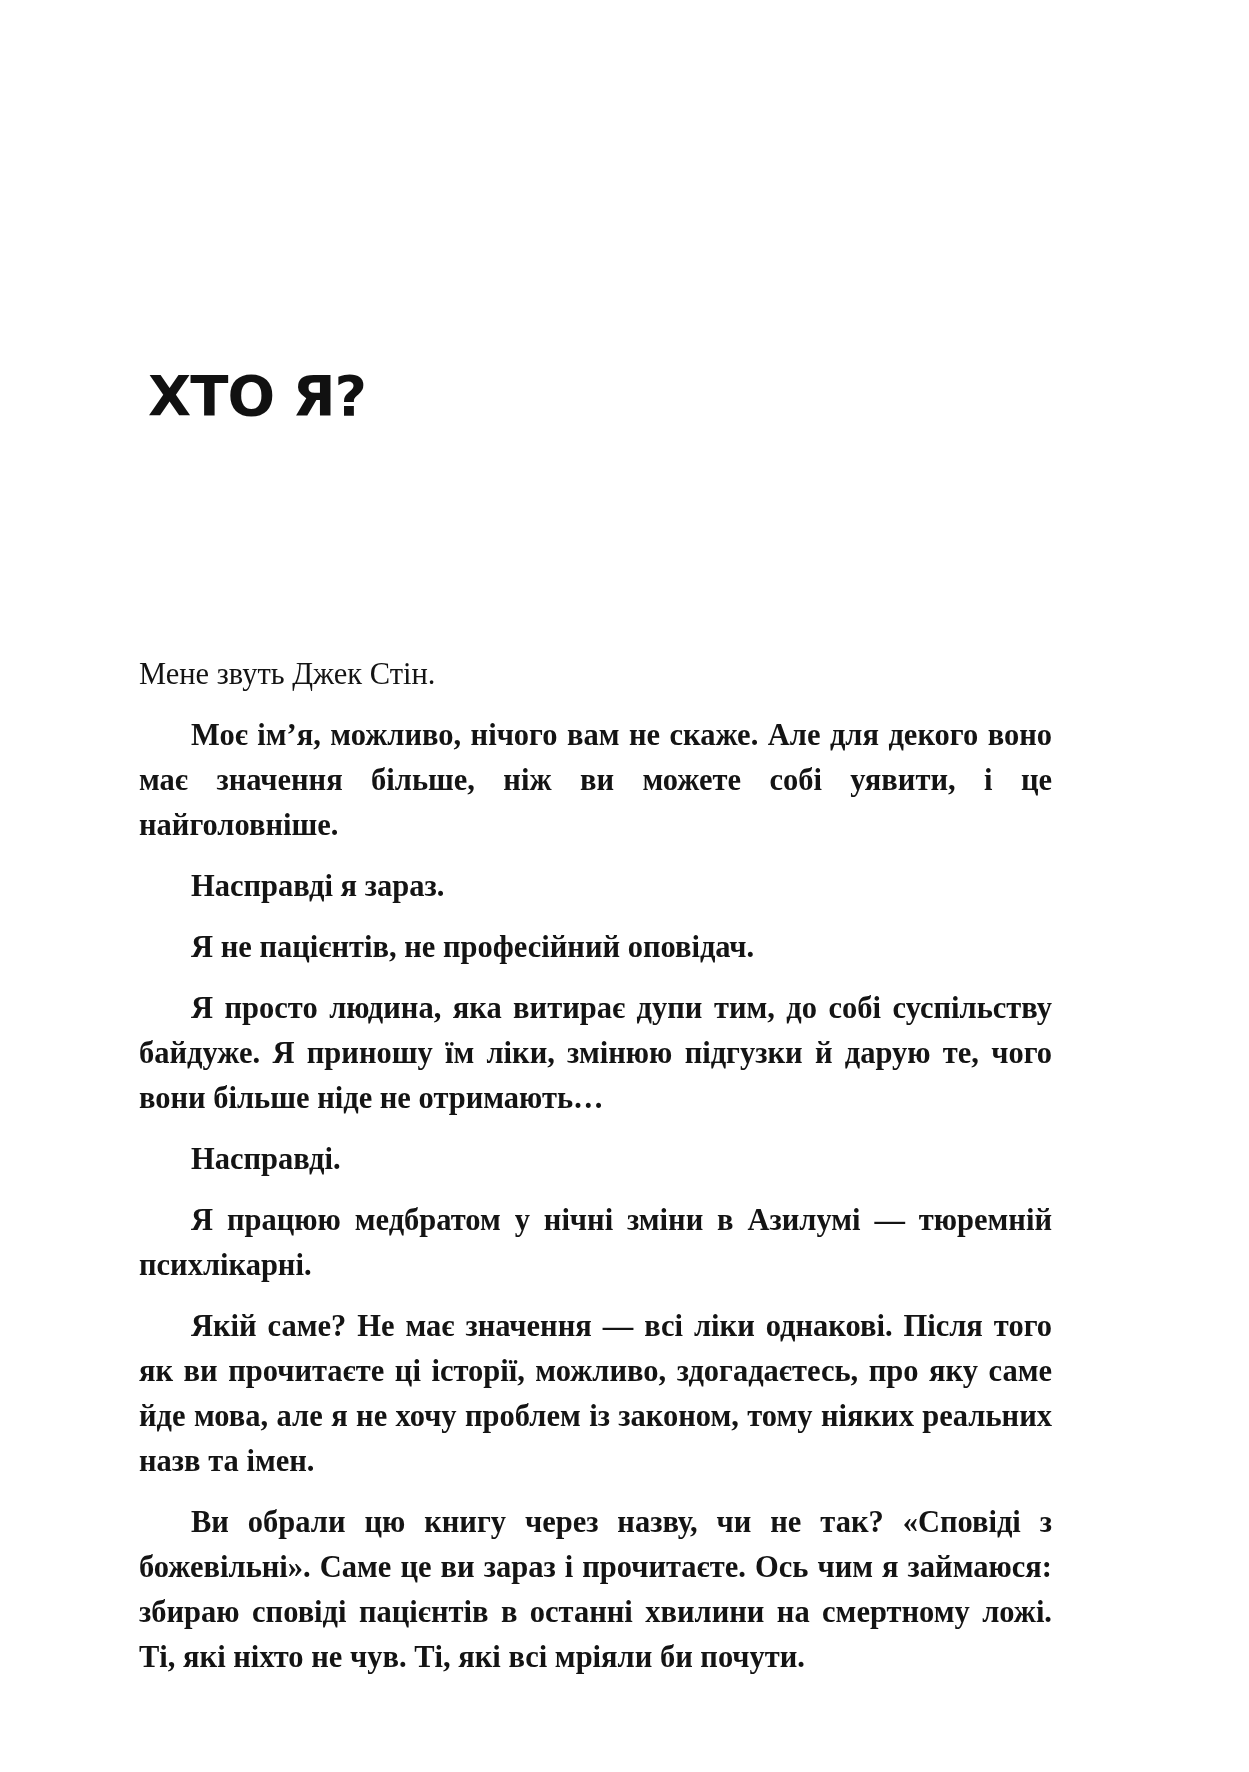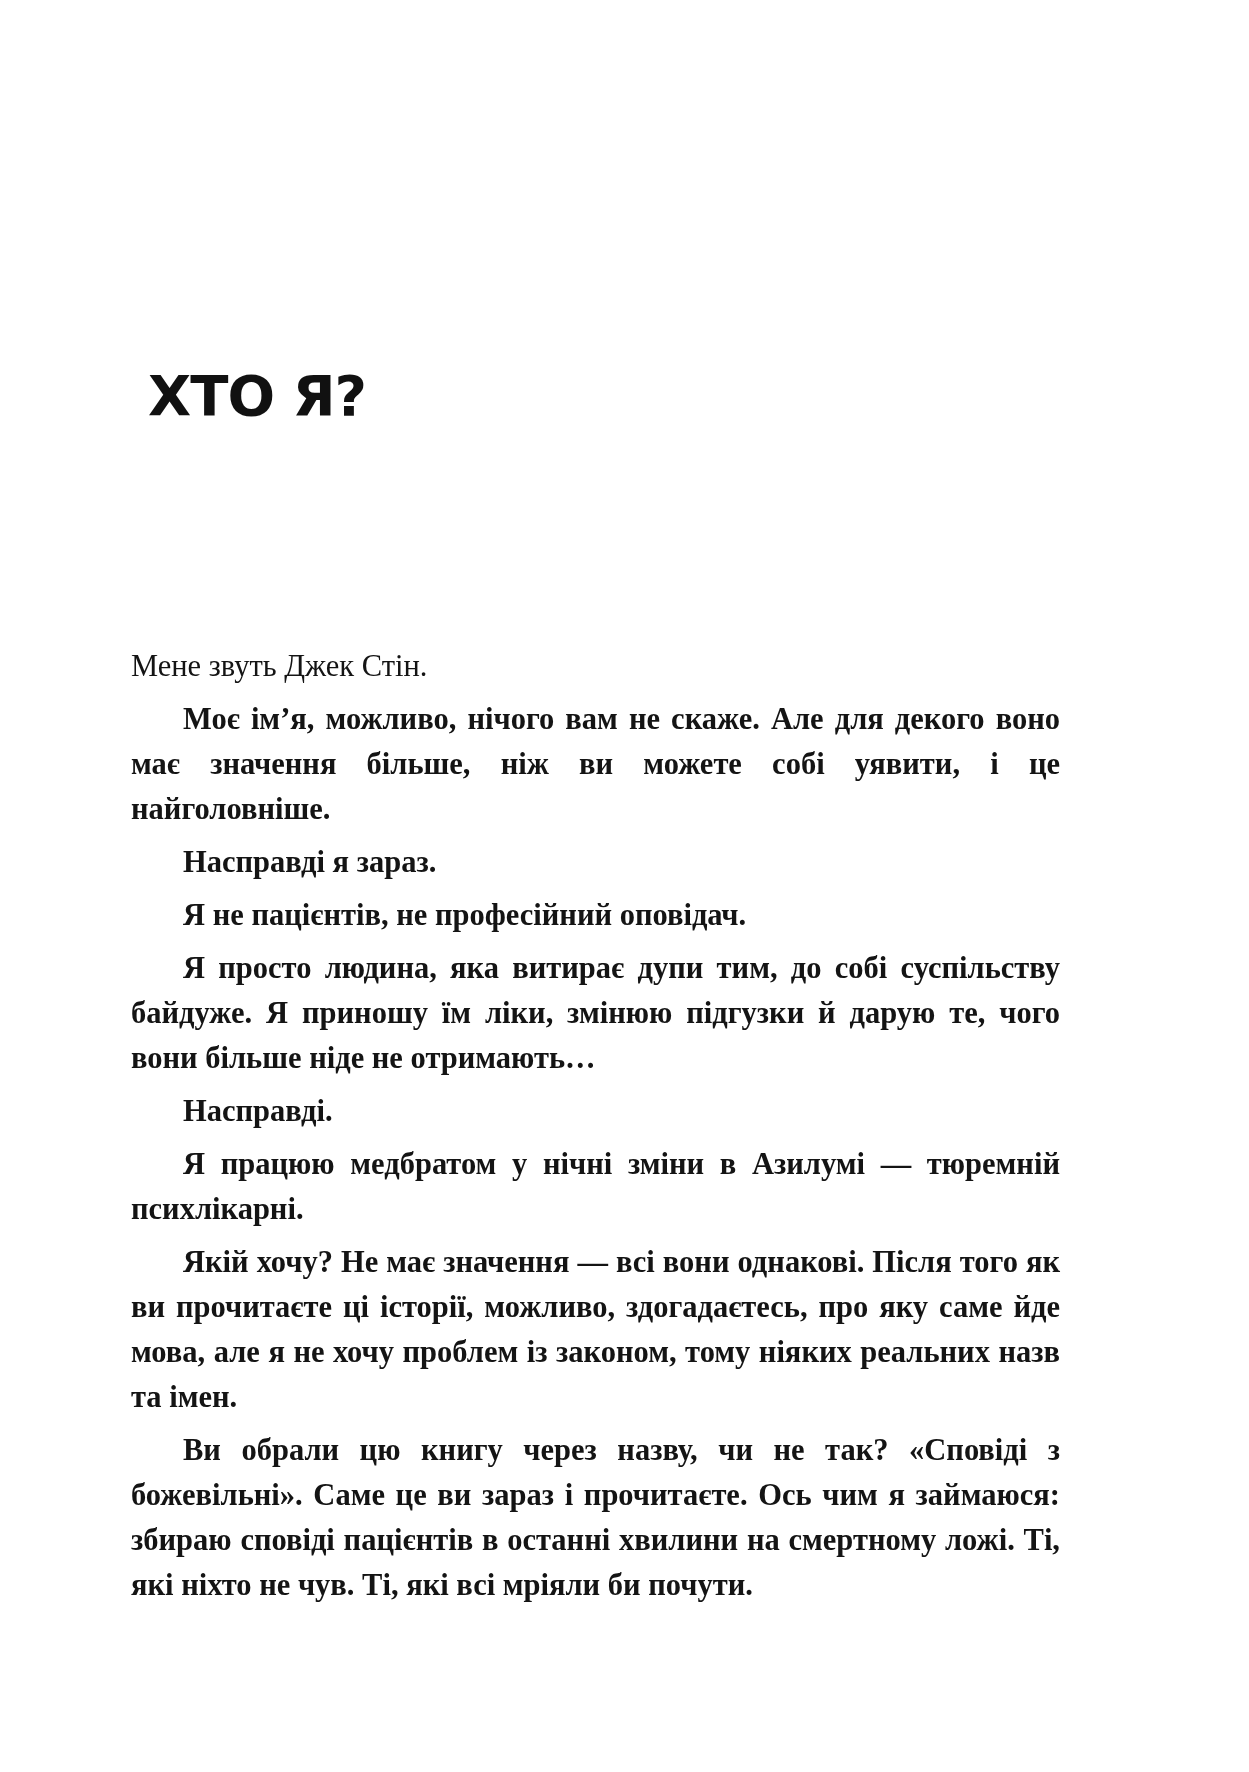--- a/index.html
+++ b/index.html
@@ -34,21 +34,21 @@
     top: 636px;
     width: 945px;
     font-family: "Liberation Serif", serif;
     font-size: 30.5px;
     line-height: 45px;
     color: #141414;
     text-align: justify;
     text-justify: inter-word;
   }
   .body-text p {
-    margin: 8px;
+    margin: 16px;
     text-indent: 0;
   }
   .body-text p.indent {
     text-indent: 52px;
     font-weight: bold;
   }
 </style>
 </head>
 <body>
 
@@ -57,17 +57,17 @@
   <h1 class="chapter-title">ХТО Я?</h1>
 
   <div class="body-text">
     <p>Мене звуть Джек Стін.</p>
     <p class="indent">Моє ім’я, можливо, нічого вам не скаже. Але для декого воно має значення більше, ніж ви можете собі уявити, і це найголовніше.</p>
     <p class="indent">Насправді я зараз.</p>
     <p class="indent">Я не пацієнтів, не професійний оповідач.</p>
     <p class="indent">Я просто людина, яка витирає дупи тим, до собі суспільству байдуже. Я приношу їм ліки, змінюю підгузки й дарую те, чого вони більше ніде не отримають…</p>
     <p class="indent">Насправді.</p>
     <p class="indent">Я працюю медбратом у нічні зміни в Азилумі — тюремній психлікарні.</p>
-    <p class="indent">Якій хочу? Не має значення — всі вони однакові. Після того як ви прочитаєте ці історії, можливо, здогадаєтесь, про яку саме йде мова, але я не хочу проблем із законом, тому ніяких реальних назв та імен.</p>
+    <p class="indent">Якій саме? Не має значення — всі ліки однакові. Після того як ви прочитаєте ці історії, можливо, здогадаєтесь, про яку саме йде мова, але я не хочу проблем із законом, тому ніяких реальних назв та імен.</p>
     <p class="indent">Ви обрали цю книгу через назву, чи не так? «Сповіді з божевільні». Саме це ви зараз і прочитаєте. Ось чим я займаюся: збираю сповіді пацієнтів в останні хвилини на смертному ложі. Ті, які ніхто не чув. Ті, які всі мріяли би почути.</p>
   </div>
 
 </div>
 
 </body></html>

